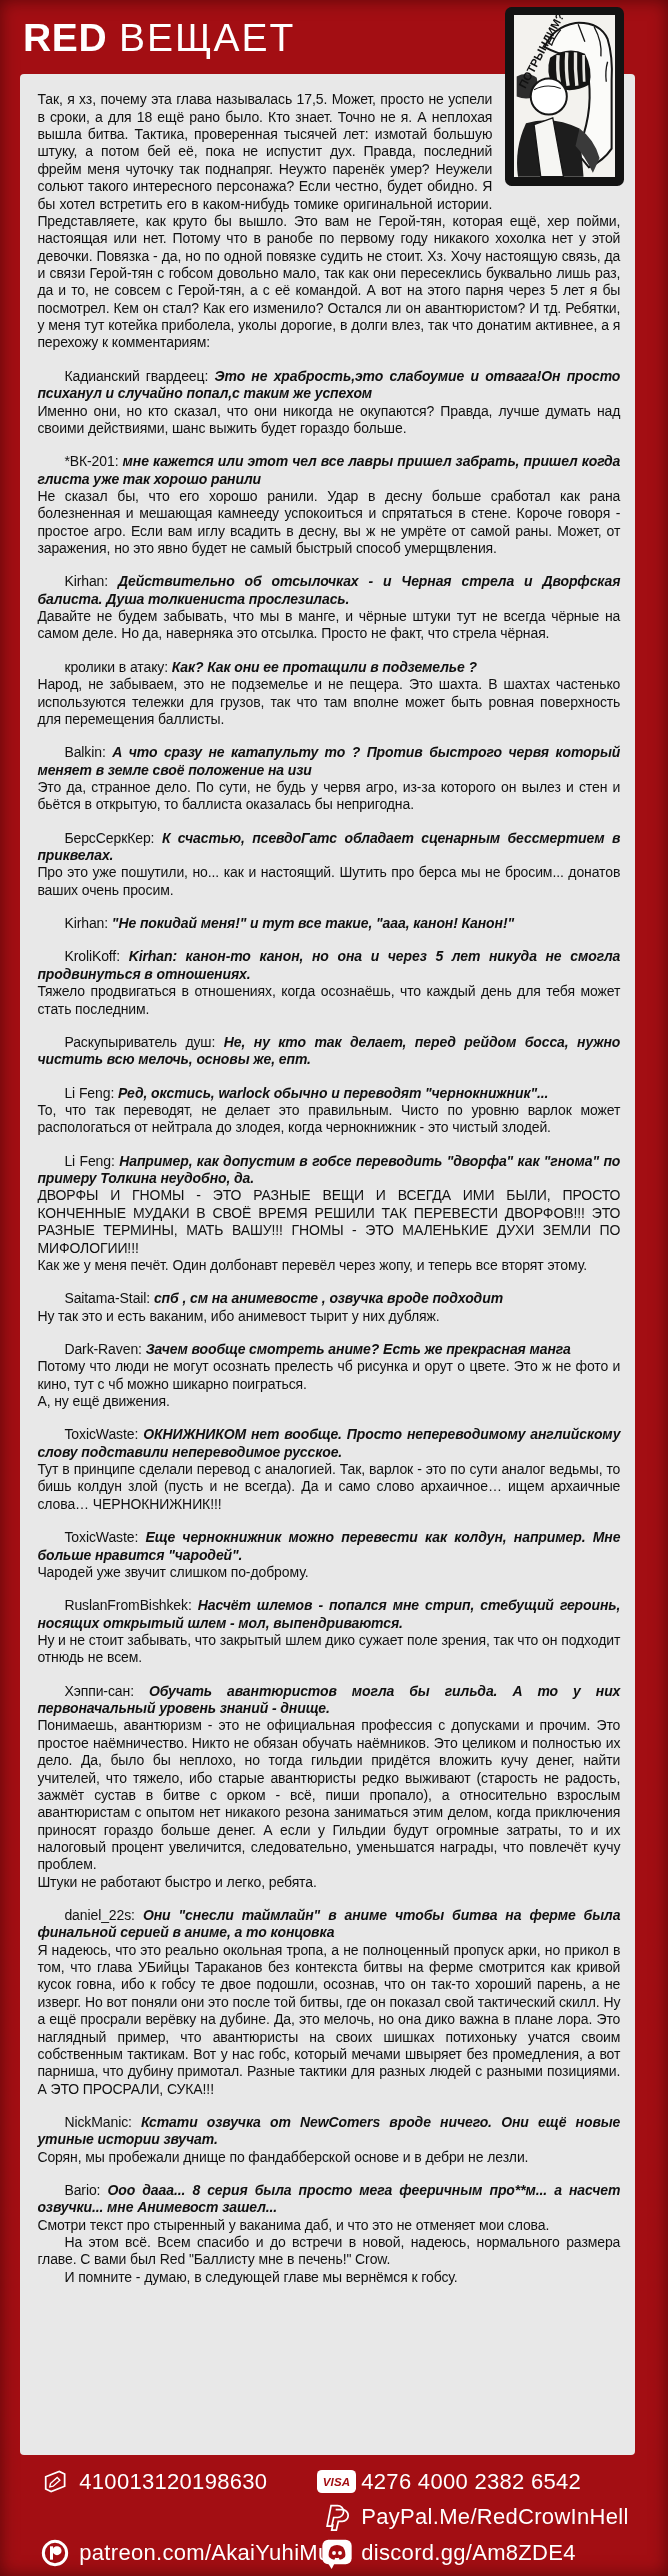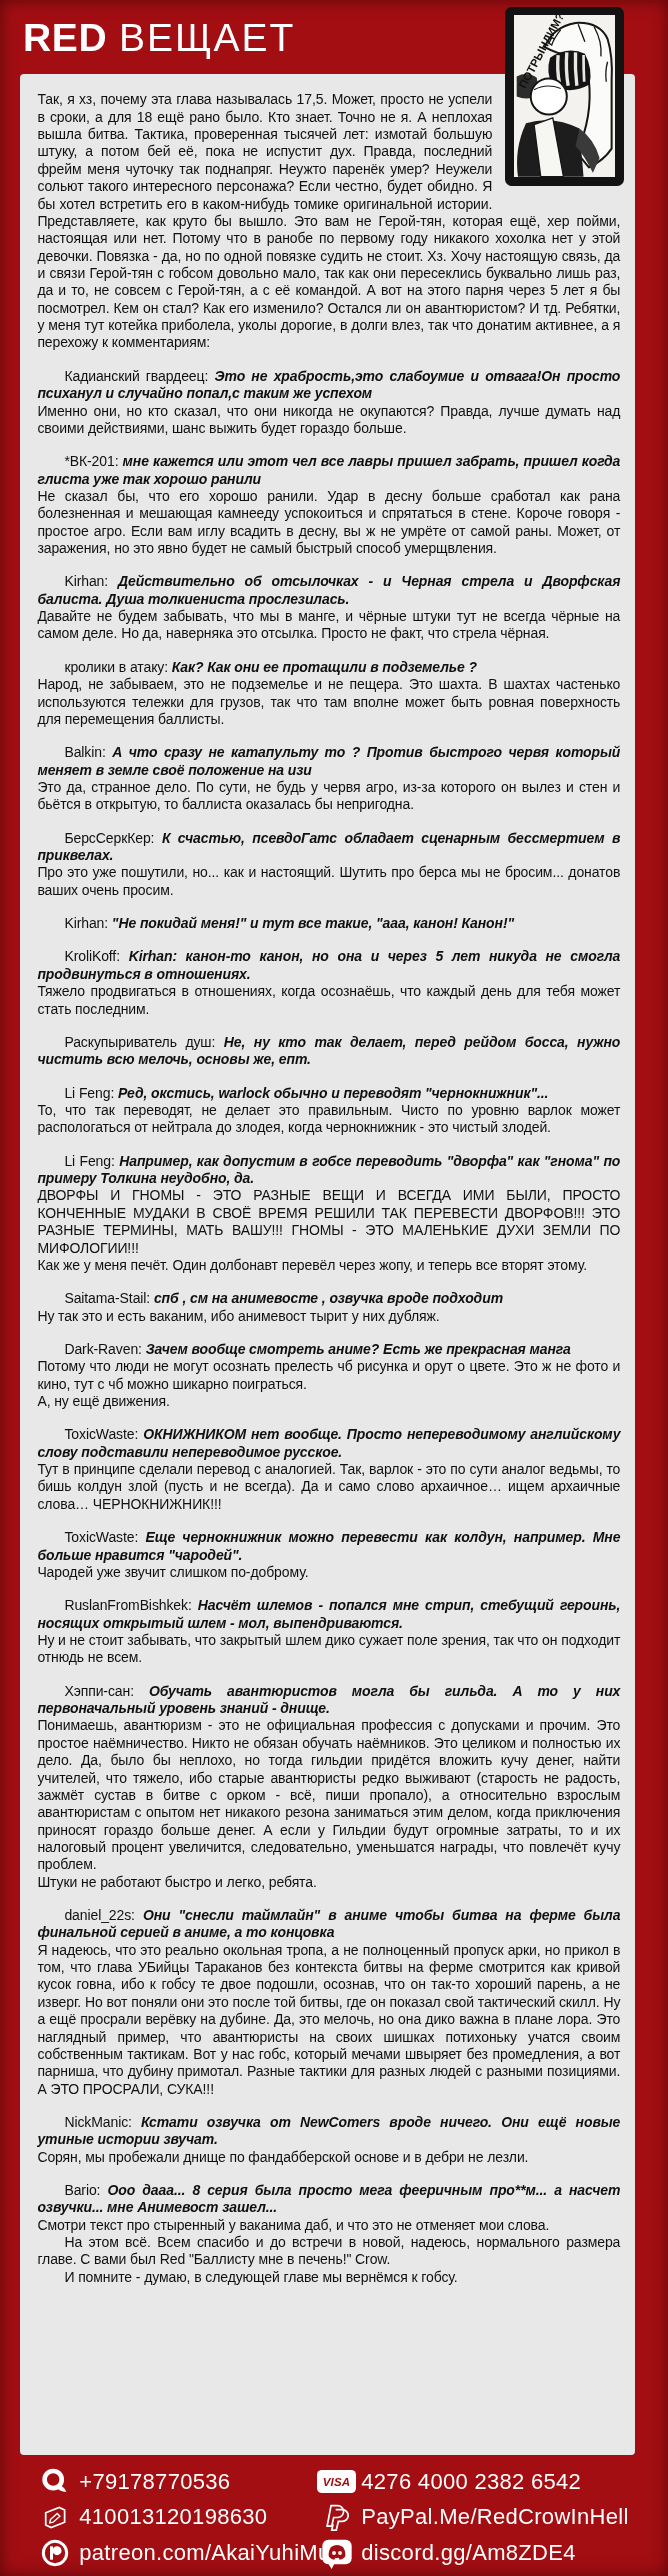--- a/index.html
+++ b/index.html
@@ -172,29 +172,20 @@
     <div class="outro">
       <p>На этом всё. Всем спасибо и до встречи в новой, надеюсь, нормального размера главе. С вами был Red "Баллисту мне в печень!" Crow.</p>
       <p>И помните - думаю, в следующей главе мы вернёмся к гобсу.</p>
     </div>
   </div>
 
   <div class="footer" id="footer">
       <div class="f-col left">
         <div class="f-row">
           <span class="f-icon">
-            <svg width="29" height="29" viewBox="0 0 44 44">
-              <circle cx="20" cy="19" r="13" fill="none" stroke="#fff" stroke-width="7"></circle>
-              <path d="M27 27 Q37 29 40 38 Q29 37 24 30 Z" fill="#fff"></path>
-            </svg>
-          </span>
-          <span class="f-label">+79178770536</span>
-        </div>
-        <div class="f-row">
-          <span class="f-icon">
             <svg width="27" height="27" viewBox="0 0 40 40">
               <path d="M7 13 L27 5 L35 9 L35 27 L15 35 L7 31 Z" fill="none" stroke="#fff" stroke-width="2.6"></path>
               <path d="M14 23 L24 14 L28 18 L18 27 L13 28 Z" fill="none" stroke="#fff" stroke-width="2"></path>
             </svg>
           </span>
           <span class="f-label">410013120198630</span>
         </div>
         <div class="f-row">
           <span class="f-icon">
             <svg width="28" height="28" viewBox="0 0 42 42">

